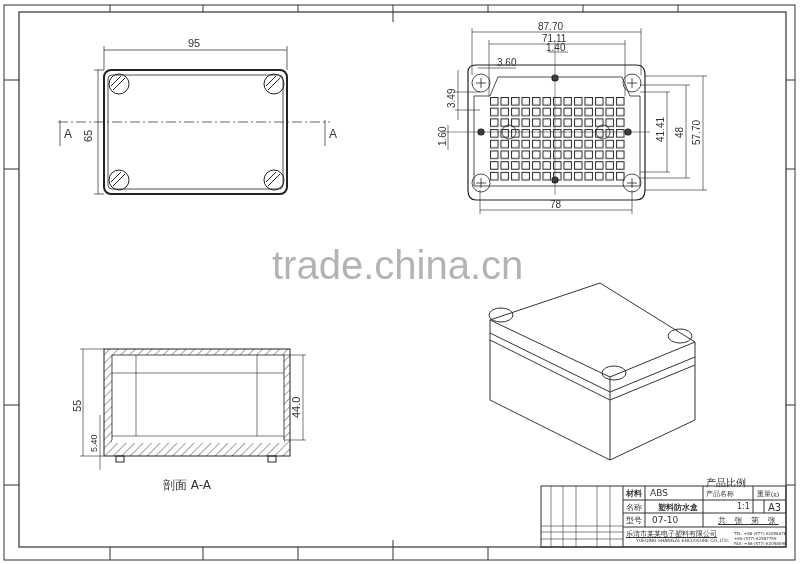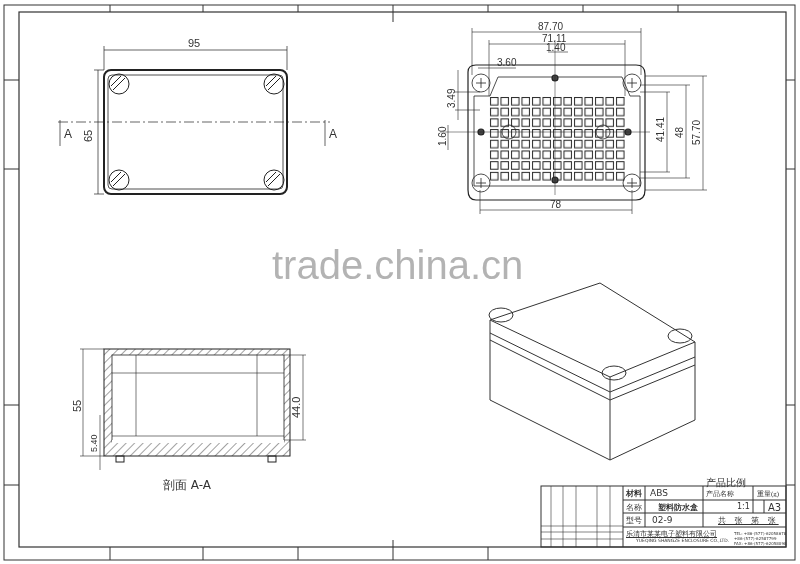--- a/index.html
+++ b/index.html
@@ -224,21 +224,21 @@
 <div class="tb" style="left:626px;top:488px;font-size:8px;font-weight:bold;">材料</div>
 <div class="tb" style="left:650px;top:488px;font-size:9px;">ABS</div>
 <div class="tb" style="left:706px;top:489px;font-size:7px;">产品名称</div>
 <div class="tb" style="left:757px;top:489px;font-size:7px;font-family:Liberation Serif, serif;">重量(g)</div>
 <div class="tb" style="left:626px;top:502px;font-size:8px;">名称</div>
 <div class="tb" style="left:650px;top:502px;font-size:8px;font-weight:bold;padding-left:8px;">塑料防水盒</div>
 <div class="tb" style="left:706px;top:476px;font-size:10px;">产品比例</div>
 <div class="tb" style="left:737px;top:502px;font-size:8px;">1:1</div>
 <div class="tb" style="left:768px;top:502px;font-size:10px;">A3</div>
 <div class="tb" style="left:626px;top:515px;font-size:8px;">型号</div>
-<div class="tb" style="left:652px;top:515px;font-size:9px;">02-9</div>
+<div class="tb" style="left:652px;top:515px;font-size:9px;">07-10</div>
 <div class="tb" style="left:718px;top:515px;font-size:8px;letter-spacing:3px;text-decoration:underline;">共 张 第 张</div>
 <div class="tb" style="left:626px;top:529px;font-size:7px;text-decoration:underline;">乐清市某某电子塑料有限公司</div>
 <div class="tb" style="left:636px;top:538px;font-size:4.5px;">YUEQING SHANGZE ENCLOSURE CO.,LTD.</div>
 <div class="tb" style="left:734px;top:531px;font-size:4px;line-height:5px;">
   <div>TEL: +86-(577)-62058678</div>
   <div>+86-(577)-62587799</div>
   <div>FAX: +86-(577)-62058098</div>
 </div>
 
 </body></html>

